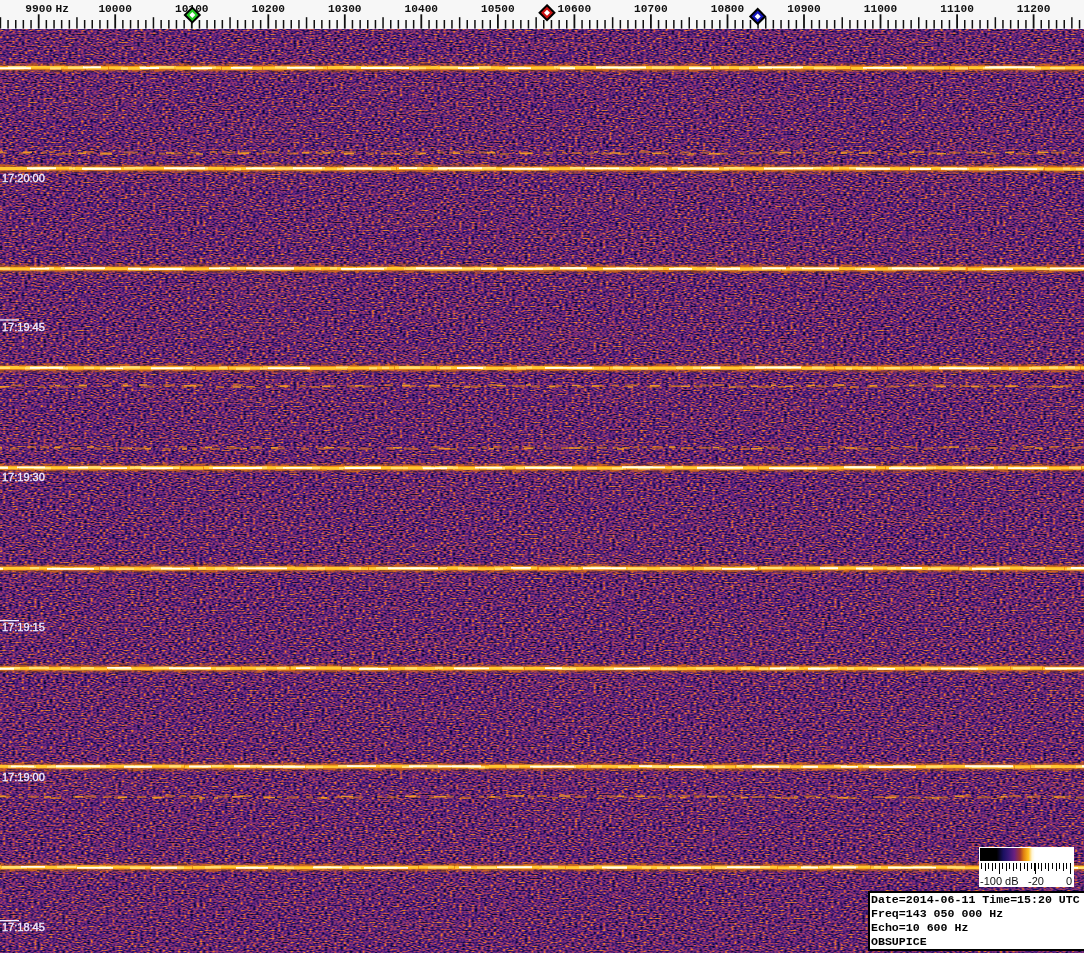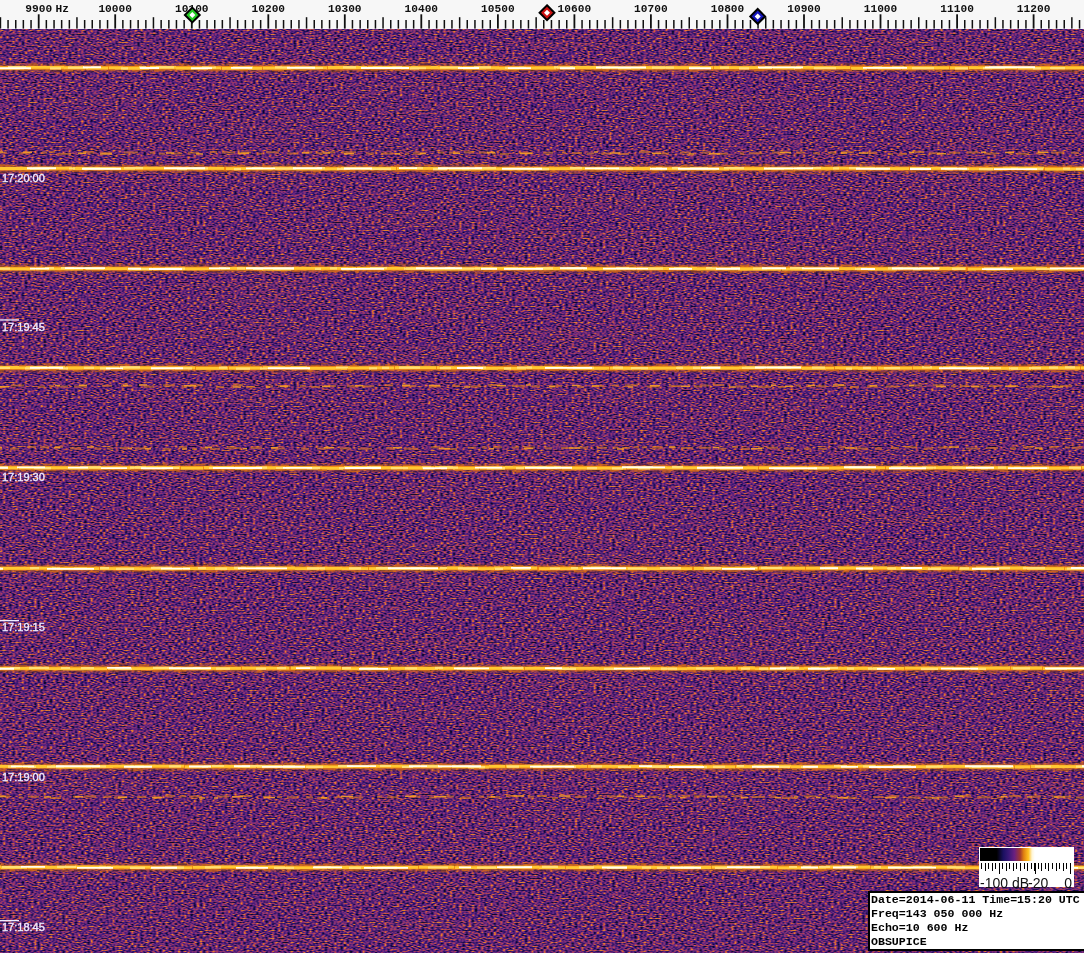--- a/index.html
+++ b/index.html
@@ -1,19 +1,19 @@
 <!DOCTYPE html>
 <html><head><meta charset="utf-8"><style>
 html,body{margin:0;padding:0;background:#fff;width:1084px;height:953px;overflow:hidden}
 #ruler{position:absolute;left:0;top:0;display:block}
 #wf{position:absolute;left:0;top:29px;display:block}
 #legend{position:absolute;left:979px;top:847px;width:95px;height:40px;background:#fff}
 #lbar{position:absolute;left:1px;top:1px;width:93px;height:13px;background:linear-gradient(to right,#000 0%,#000 18%,#1a1060 25%,#3a1878 31%,#6a2080 37%,#a03830 43%,#e08010 47%,#ffc020 52%,#fff6d8 56%,#fff 59%,#fff 100%)}
 #lcomb{position:absolute;left:0;top:16px}
-#llab{position:absolute;left:1px;top:28px;width:93px;font-family:"Liberation Sans",sans-serif;font-size:14px;color:#111;white-space:nowrap;opacity:.999}
+#llab{position:absolute;left:1px;top:28px;width:93px;font-family:"Liberation Sans",sans-serif;font-size:11px;color:#111;white-space:nowrap;opacity:.999}
 #l50{position:absolute;left:48px}
 #l0{position:absolute;right:1px}
 #info{position:absolute;left:868px;top:891px;width:212px;height:56px;background:#fff;border:2px solid #000;font-family:"Liberation Mono",monospace;font-weight:bold;font-size:11.6px;line-height:14px;color:#000;padding:0px 16px 0 1px;opacity:.999}
 </style></head>
 <body>
 <svg id="ruler" width="1084" height="29" viewBox="0 0 1084 29">
 <rect width="1084" height="29" fill="#f7f7f7"></rect>
 <rect x="-0.3" y="17.2" width="1.5" height="11.4" fill="#101010"></rect>
     <rect x="7.3" y="20.0" width="1.5" height="8.6" fill="#101010"></rect>
     <rect x="15.0" y="20.0" width="1.5" height="8.6" fill="#101010"></rect>

